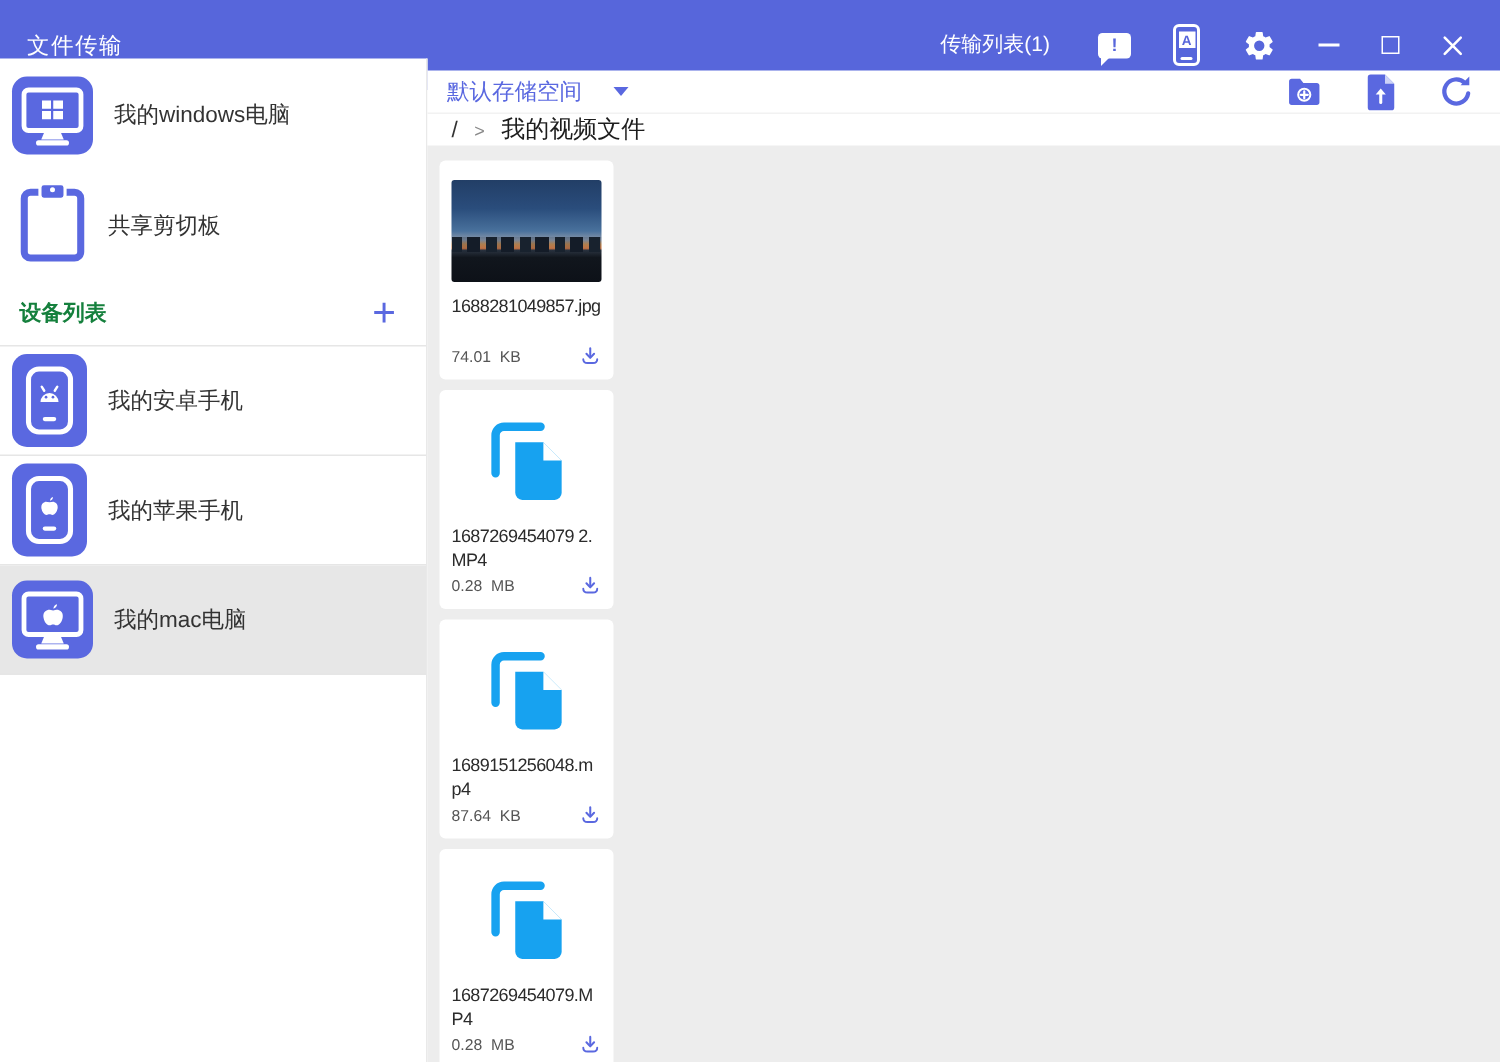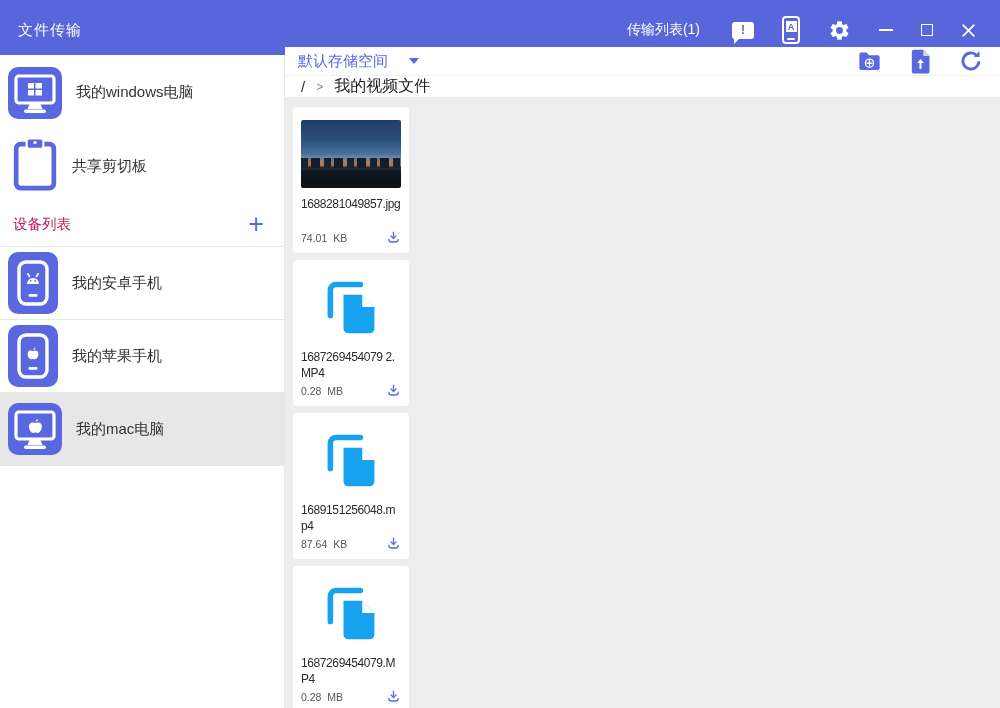--- a/index.html
+++ b/index.html
@@ -24,32 +24,32 @@
   .phone-a { width:11px; height:11px; background:#fff; margin:3px auto 0;
              display:flex; align-items:center; justify-content:center;
              color:#5766db; font-size:9px; font-weight:bold; }
   .phone-dash { position:absolute; bottom:2px; left:50%; transform:translateX(-50%);
                 width:8px; height:2px; background:#fff; border-radius:1px; }
 
   .icon-min { width:14px; height:2px; background:#fff; }
   .icon-max { width:12px; height:12px; border:1.5px solid #fff; }
 
   
-  .sidebar { position:absolute; top:55px; left:0; bottom:0; width:285px; background:#fff;
+  .sidebar { position:absolute; top:39px; left:0; bottom:0; width:285px; background:#fff;
              border-right:1px solid #e9e9e9; }
   .side-row { display:flex; align-items:center; cursor:pointer; }
   .row-computer { height:75px; padding-left:8px; }
   .row-clipboard { height:72px; padding-left:12px; }
   .tile { background:#5a68e0; border-radius:10px; display:flex; align-items:center;
           justify-content:center; flex:none; }
   .tile-monitor { width:54px; height:52px; }
   .tile-phone { width:50px; height:62px; }
   .side-label { margin-left:14px; font-size:15px; color:#333; }
   .device-header { height:44px; display:flex; align-items:center; padding:0 20px 0 13px; }
-  .device-header-label { color:#be185d; font-size:14.5px; font-weight:normal; }
+  .device-header-label { color:#15803d; font-size:14.5px; font-weight:bold; }
   .add-btn { margin-left:auto; color:#5a68e0; font-size:27px; font-weight:300; line-height:22px; cursor:pointer; }
   .divider { height:1px; background:#e6e6e6; }
   .device-row { height:73px; padding-left:8px; border-bottom:1px solid #e6e6e6; }
   .device-row.selected { background:#e7e7e7; }
 
   
   .main { position:absolute; top:47px; left:285px; right:0; bottom:0; display:flex; flex-direction:column; }
   .toolbar { height:53px; background:#fff; display:flex; align-items:center; padding:0 15px 0 13px; }
   .storage { display:flex; align-items:center; gap:21px; cursor:pointer; }
   .storage-label { color:#5a68e0; font-size:15px; }

